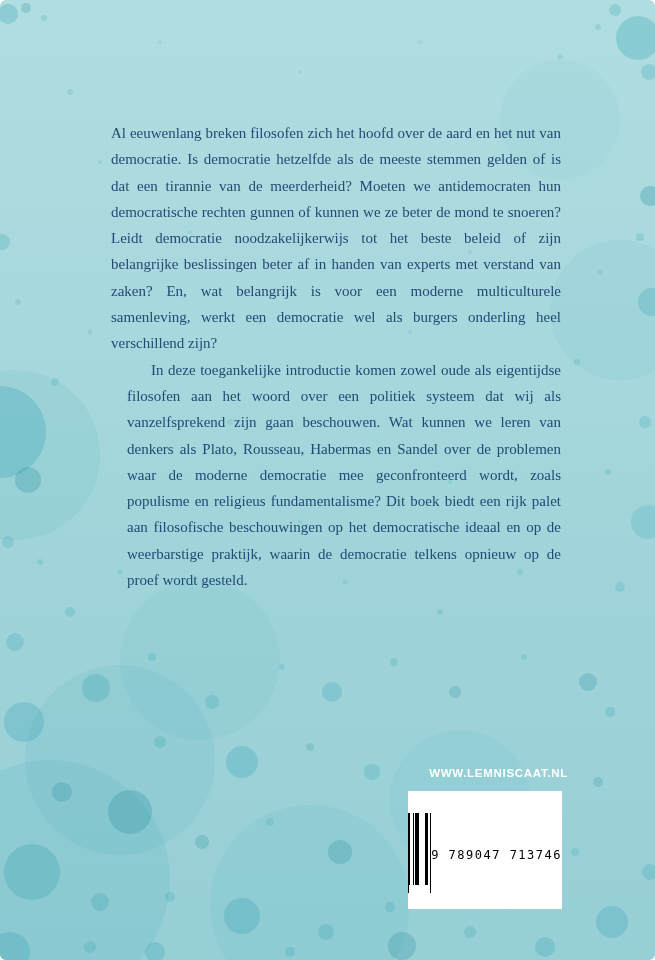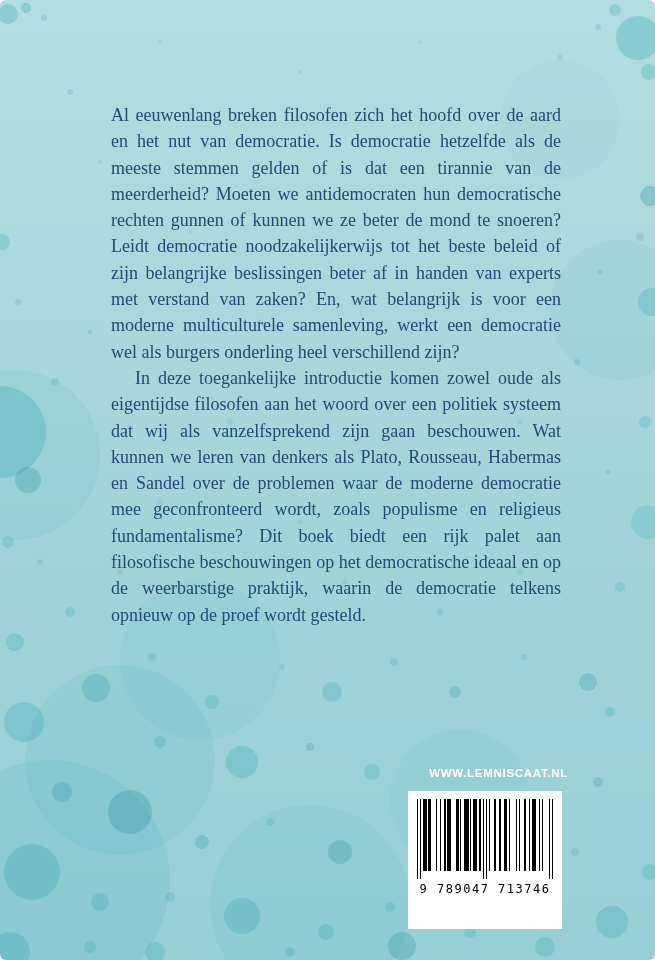--- a/index.html
+++ b/index.html
@@ -7,39 +7,39 @@
   .cover{
     position:relative;
     width:655px;height:960px;
     background:linear-gradient(180deg,#b0dde1 0%,#a7d8dd 35%,#9ed3d9 65%,#97cfd6 100%);
     overflow:hidden;
     border-radius:6px;
     font-family:"Liberation Serif", serif;
   }
   .splatter{position:absolute;left:0;top:0;width:655px;height:960px;pointer-events:none;}
   .text-block{
-    position:absolute;left:111px;top:102px;width:450px;
+    position:absolute;left:111px;top:120px;width:450px;
     color:#234a74;
-    font-size:18px;line-height:26.3px;
+    font-size:15px;line-height:26.3px;
     text-align:justify;
   }
   .text-block p{margin:0;}
-  .text-block p.indent{text-indent:24px;}
+  .text-block p.indent{text-indent:24px;margin-left:16px;}
   .website{
     position:absolute;right:87px;top:767px;
     color:#ffffff;
     font-family:"Liberation Sans", sans-serif;
     font-size:11.5px;font-weight:bold;letter-spacing:0.7px;
   }
   .barcode-box{
     position:absolute;left:408px;top:791px;
-    width:154px;height:138px;
+    width:154px;height:118px;
     background:#ffffff;
     box-sizing:border-box;
-    display:flex;flex-direction:column;align-items:center;
+    display:flex;align-items:center;
     padding-top:8px;
   }
   #barcode-svg{width:136px;height:82px;display:block;}
   .isbn{
     font-family:"DejaVu Sans Mono", monospace;
     font-size:12px;letter-spacing:1.5px;color:#000;
     margin-top:1px;white-space:nowrap;
   }
 </style>
 </head>

